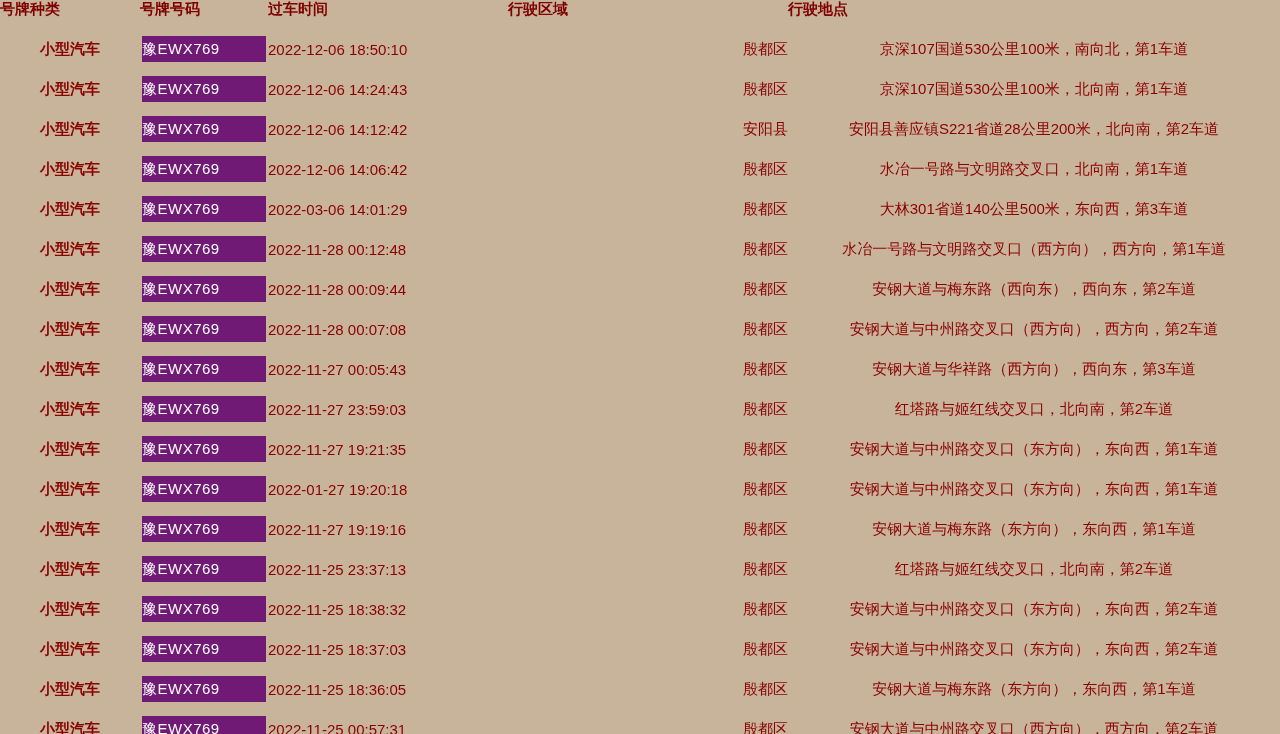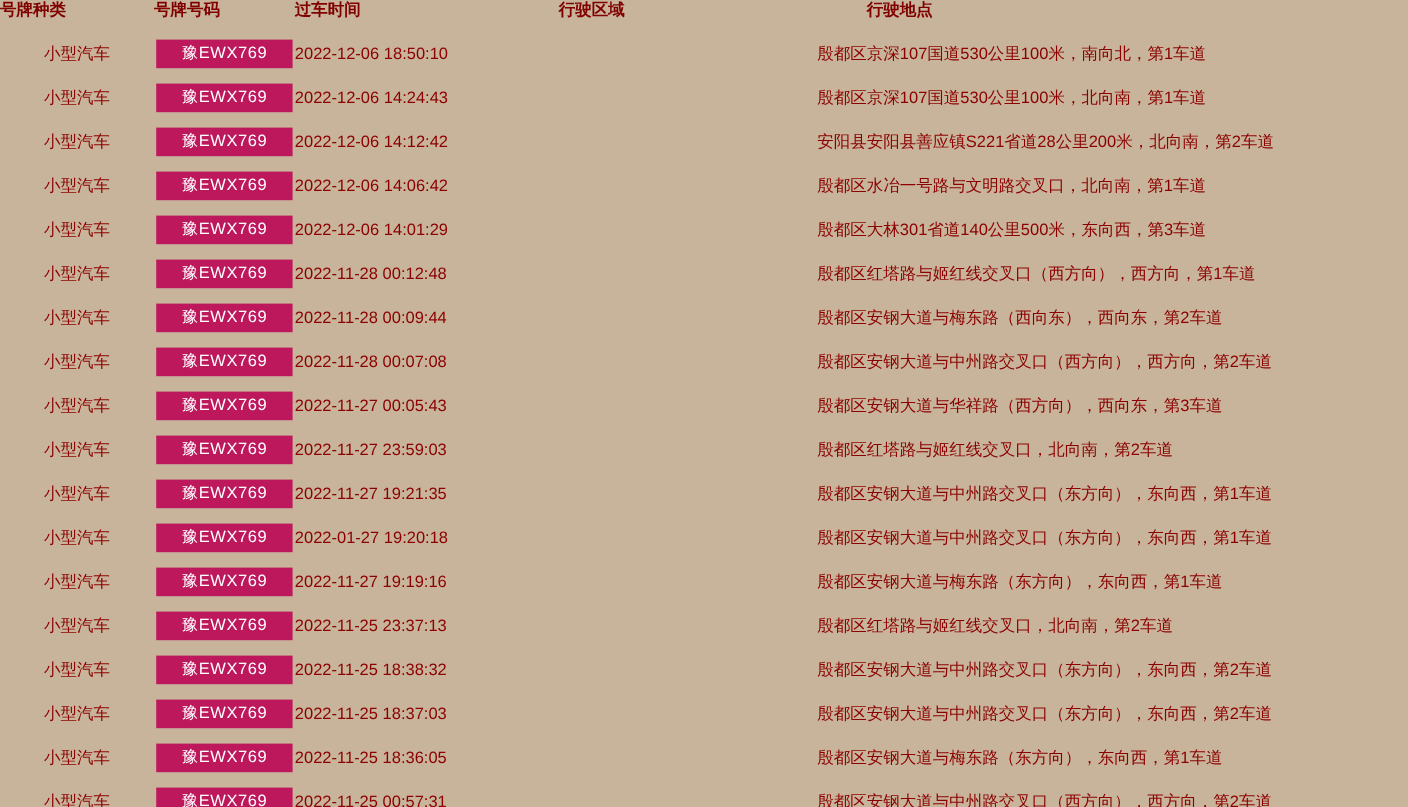--- a/index.html
+++ b/index.html
@@ -40,36 +40,36 @@
     color: #8b0000;
     white-space: nowrap;
     vertical-align: middle;
   }
   col.c-type { width: 140px; }
   col.c-plate { width: 128px; }
   col.c-time { width: 240px; }
   col.c-area { width: 280px; }
   col.c-place { width: 492px; }
 
-  td.type { text-align: center; }
+  td.type { text-align: center; font-weight: bold; }
   td.plate { text-align: center; padding: 4px 0; }
   td.time { }
   td.area { text-align: right; padding-left: 32px; }
-  td.place { text-align: left; padding-left: 0; }
+  td.place { text-align: center; padding-left: 0; }
 
   .plate-badge {
     display: block;
-    background: #be185d;
+    background: #701a75;
     color: #ffffff;
     font-size: 15px;
     line-height: 26px;
     height: 26px;
     margin: 0 auto;
     width: 124px;
-    text-align: center;
+    text-align: left;
     letter-spacing: 0.5px;
   }
 </style>
 </head>
 <body>
 
 <div class="page">
 
   <table class="records">
     <colgroup>
@@ -123,32 +123,32 @@
           </td>
           <td class="time">2022-12-06 14:06:42</td>
           <td class="area">殷都区</td>
           <td class="place">水冶一号路与文明路交叉口，北向南，第1车道</td>
         </tr>
         <tr>
           <td class="type">小型汽车</td>
           <td class="plate">
             <span class="plate-badge">豫EWX769</span>
           </td>
-          <td class="time">2022-12-06 14:01:29</td>
+          <td class="time">2022-03-06 14:01:29</td>
           <td class="area">殷都区</td>
           <td class="place">大林301省道140公里500米，东向西，第3车道</td>
         </tr>
         <tr>
           <td class="type">小型汽车</td>
           <td class="plate">
             <span class="plate-badge">豫EWX769</span>
           </td>
           <td class="time">2022-11-28 00:12:48</td>
           <td class="area">殷都区</td>
-          <td class="place">红塔路与姬红线交叉口（西方向），西方向，第1车道</td>
+          <td class="place">水冶一号路与文明路交叉口（西方向），西方向，第1车道</td>
         </tr>
         <tr>
           <td class="type">小型汽车</td>
           <td class="plate">
             <span class="plate-badge">豫EWX769</span>
           </td>
           <td class="time">2022-11-28 00:09:44</td>
           <td class="area">殷都区</td>
           <td class="place">安钢大道与梅东路（西向东），西向东，第2车道</td>
         </tr>

